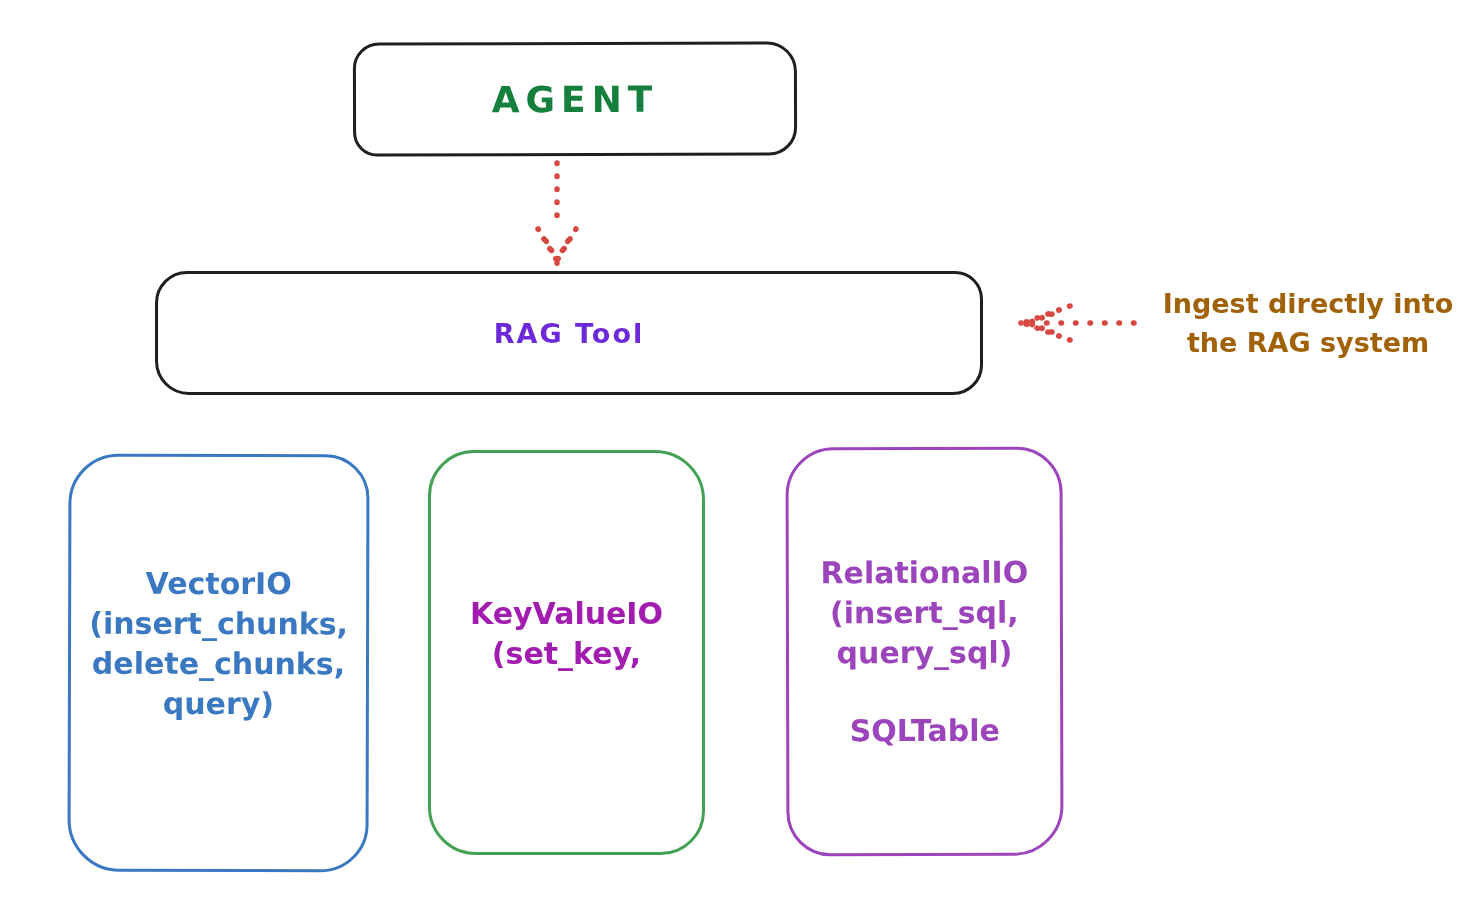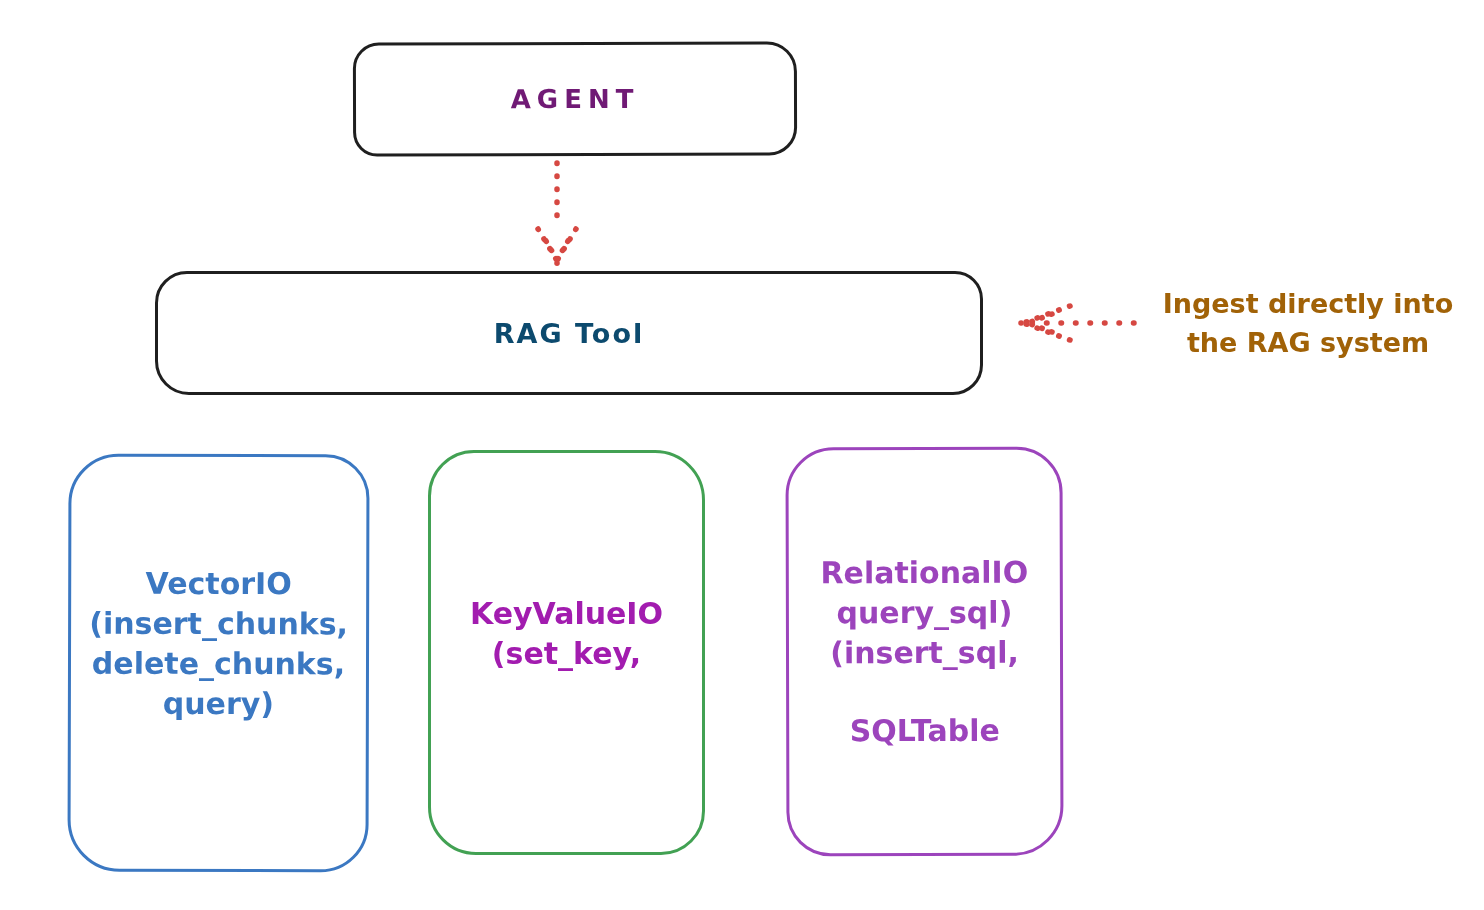--- a/index.html
+++ b/index.html
@@ -25,37 +25,37 @@
   }
   
   .agent-box {
     left: 353px; top: 42px;
     width: 444px; height: 114px;
     border: 3.5px solid #1f1f1f;
     border-radius: 26px 30px 28px 24px;
     transform: rotate(-0.15deg);
   }
   .agent-label {
-    font-size: 26px;
+    font-size: 36px;
     font-weight: 700;
     letter-spacing: 6px;
-    color: #701a75;
+    color: #15803d;
   }
   
   .rag-box {
     left: 155px; top: 271px;
     width: 828px; height: 124px;
     border: 3.5px solid #1f1f1f;
     border-radius: 32px 28px 30px 34px;
   }
   .rag-label {
     font-size: 27px;
     font-weight: 600;
     letter-spacing: 2px;
-    color: #0c4a6e;
+    color: #6d28d9;
     text-align: right;
   }
   
   .storage-box {
     position: absolute;
     box-sizing: border-box;
     background: #ffffff;
     border-style: solid;
     border-width: 3.5px;
     display: flex;
@@ -159,19 +159,19 @@
   </div>
 
   <div class="storage-box keyvalue-box">
     <div class="line">KeyValueIO</div>
     <div class="line">(set_key,</div>
     <div class="gap"></div>
   </div>
 
   <div class="storage-box relational-box">
     <div class="line">RelationalIO</div>
+    <div class="line">(insert_sql,</div>
     <div class="line">query_sql)</div>
-    <div class="line">(insert_sql,</div>
     <div class="gap"></div>
     <div class="line">SQLTable</div>
   </div>
 
 </div>
 
 </body></html>

